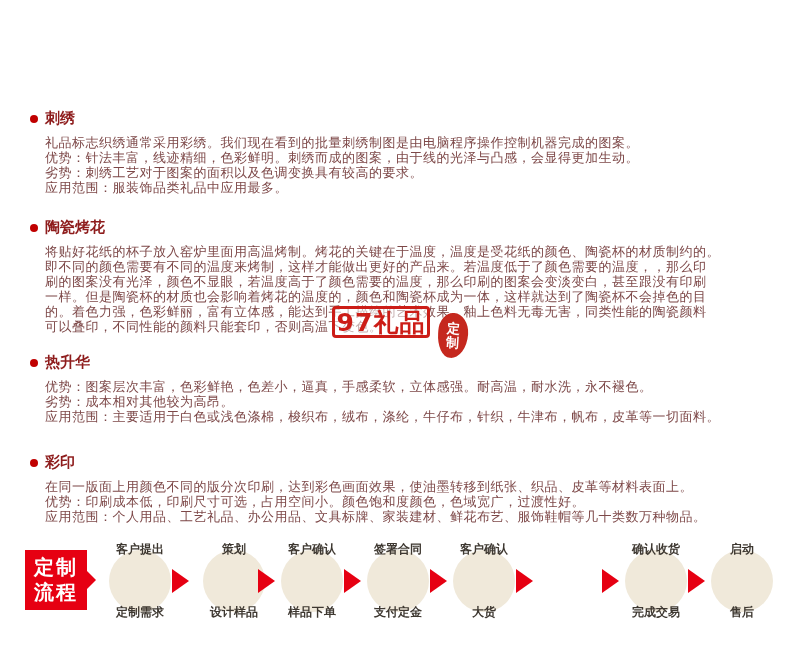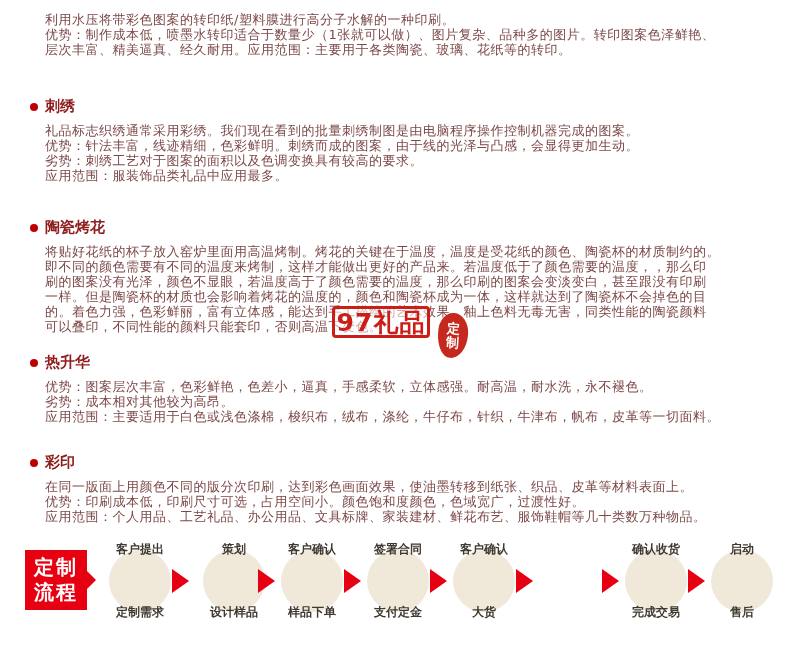--- a/index.html
+++ b/index.html
@@ -81,33 +81,28 @@
   .flow-arrow {
     position:absolute; top:569px;
     width:0; height:0;
     border-top:12px solid transparent;
     border-bottom:12px solid transparent;
     border-left:17px solid #e60012;
   }
   .a0{left:172px}.a1{left:258px}.a2{left:344px}.a3{left:430px}
   .a4{left:516px}.a5{left:602px}.a6{left:688px}
   
-  .s0{top:12px}.s1{top:97px}.s2{top:218px}.s3{top:353px}.s4{top:453px}
+  .s0{top:12px}.s1{top:109px}.s2{top:218px}.s3{top:353px}.s4{top:453px}
 </style>
 </head>
 <body>
 
 <div class="page">
 
   <div class="section s0">
-    <div class="section-body">
-      <div class="body-line">利用水压将带彩色图案的转印纸/塑料膜进行高分子水解的一种印刷。</div>
-      <div class="body-line">优势：制作成本低，喷墨水转印适合于数量少（1张就可以做）、图片复杂、品种多的图片。转印图案色泽鲜艳、</div>
-      <div class="body-line">层次丰富、精美逼真、经久耐用。应用范围：主要用于各类陶瓷、玻璃、花纸等的转印。</div>
-    </div>
   </div>
 
   <div class="section s1">
     <div class="section-heading">
       <span class="bullet"></span>
       <span>刺绣</span>
     </div>
     <div class="section-body">
       <div class="body-line">礼品标志织绣通常采用彩绣。我们现在看到的批量刺绣制图是由电脑程序操作控制机器完成的图案。</div>
       <div class="body-line">优势：针法丰富，线迹精细，色彩鲜明。刺绣而成的图案，由于线的光泽与凸感，会显得更加生动。</div>

